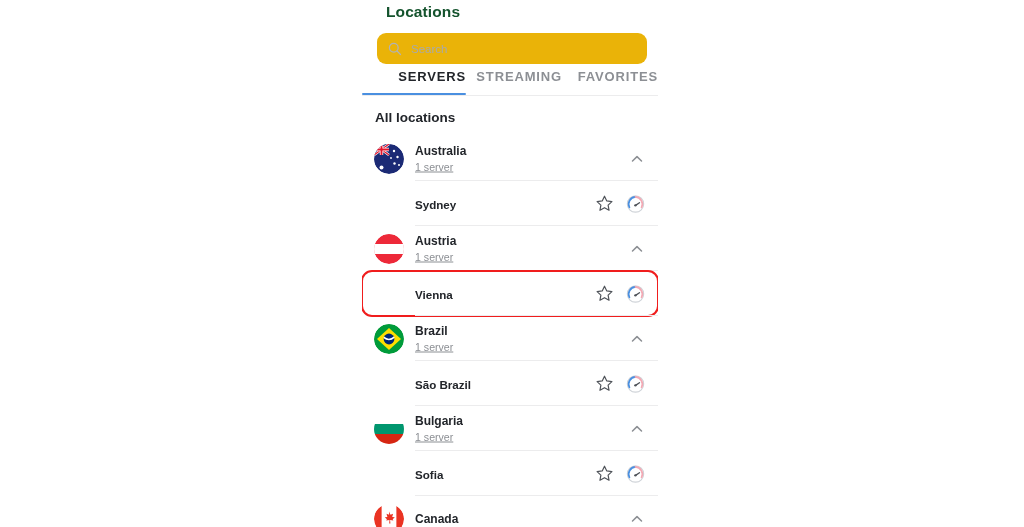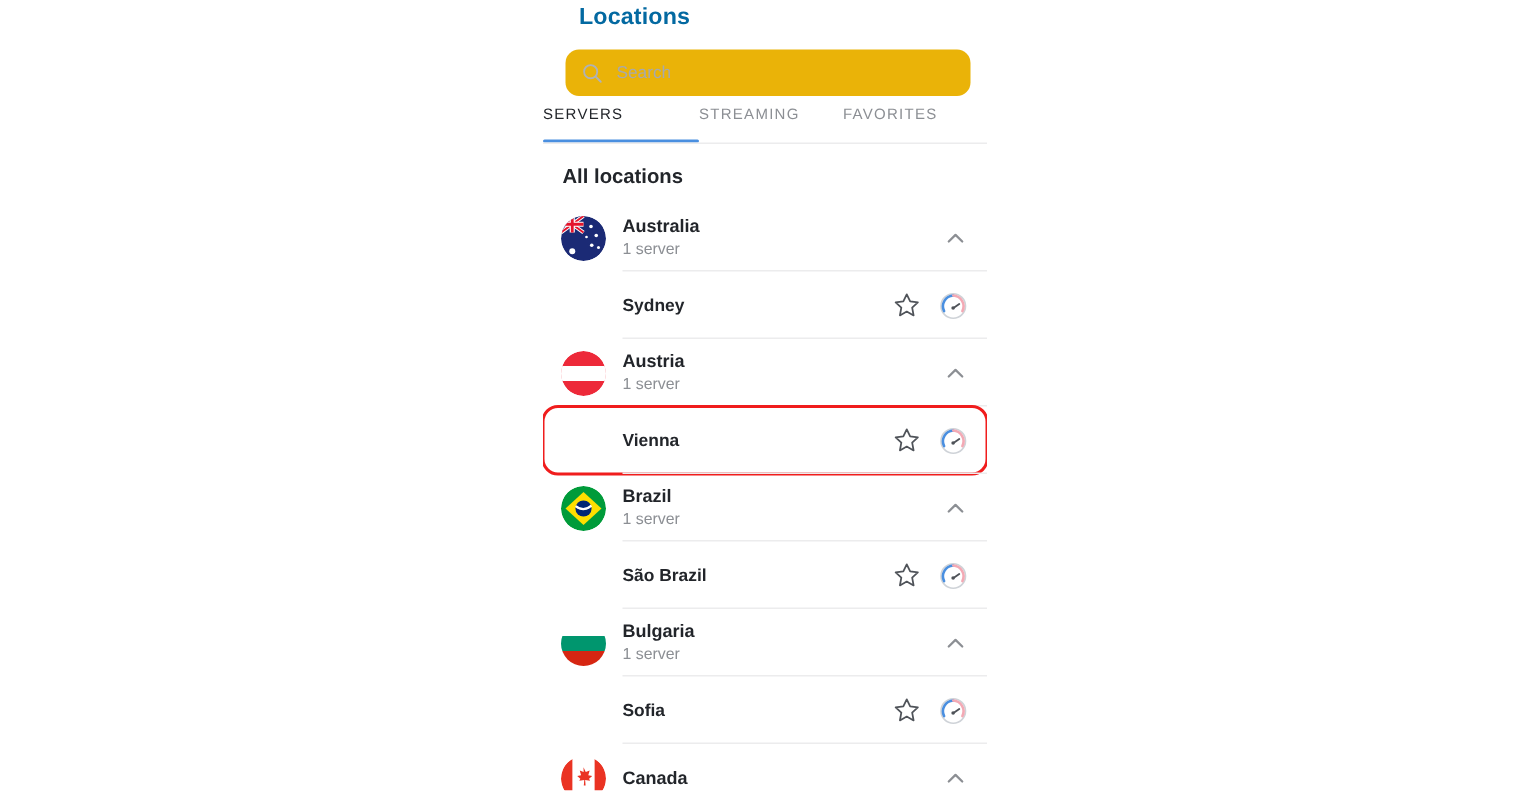--- a/index.html
+++ b/index.html
@@ -31,21 +31,21 @@
     height: 527px;
     background: #ffffff;
   }
 
   .page-title {
     position: absolute;
     left: 24px;
     top: 3px;
     font-size: 15.5px;
     font-weight: bold;
-    color: #0369a1;
+    color: #14532d;
     letter-spacing: 0.1px;
   }
 
   
   .search-bar {
     position: absolute;
     left: 15px;
     top: 33px;
     width: 270px;
     height: 31px;
@@ -79,25 +79,25 @@
     position: absolute;
     left: 0;
     top: 68px;
     width: 296px;
     height: 29px;
   }
   .tab {
     position: absolute;
     top: 0;
     height: 27px;
-    font-size: 10px;
-    font-weight: normal;
+    font-size: 13px;
+    font-weight: bold;
     letter-spacing: 0.85px;
     color: #8c8f94;
-    text-align: left;
+    text-align: right;
     cursor: pointer;
     line-height: 17px;
   }
   .tab.active { color: #22252a; }
   .tab-underline {
     position: absolute;
     left: 0;
     bottom: 0;
     width: 100%;
     height: 2px;
@@ -162,20 +162,21 @@
     font-size: 12px;
     font-weight: bold;
     color: #22252a;
     line-height: 15px;
   }
   .country-sub {
     font-size: 10.6px;
     color: #8c8f94;
     line-height: 15px;
     margin-top: 1px;
+    text-decoration: underline;
   }
   .chevron {
     position: absolute;
     right: 14px;
     top: 50%;
     transform: translateY(-50%);
     width: 14px;
     height: 14px;
     cursor: pointer;
   }

